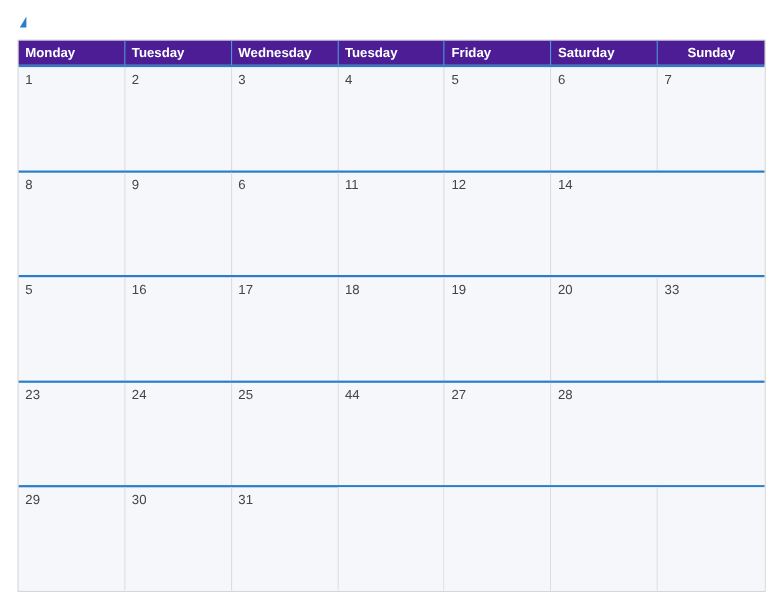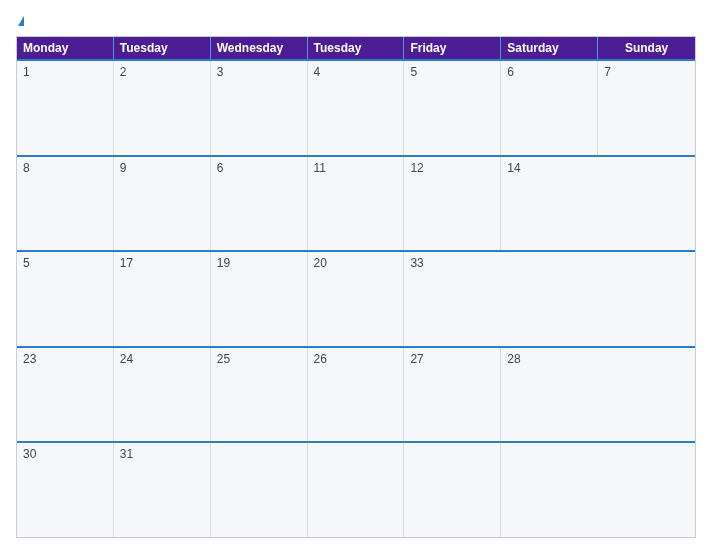--- a/index.html
+++ b/index.html
@@ -153,34 +153,37 @@
         <div class="week-row">
           <div class="day-cell"><span class="day-number">8</span></div>
           <div class="day-cell"><span class="day-number">9</span></div>
           <div class="day-cell"><span class="day-number">6</span></div>
           <div class="day-cell"><span class="day-number">11</span></div>
           <div class="day-cell"><span class="day-number">12</span></div>
           <div class="day-cell"><span class="day-number">14</span></div>
         </div>
         <div class="week-row">
           <div class="day-cell"><span class="day-number">5</span></div>
+          <div class="day-cell"><span class="day-number">16</span></div>
           <div class="day-cell"><span class="day-number">17</span></div>
+          <div class="day-cell"><span class="day-number">18</span></div>
           <div class="day-cell"><span class="day-number">19</span></div>
           <div class="day-cell"><span class="day-number">20</span></div>
           <div class="day-cell"><span class="day-number">33</span></div>
         </div>
         <div class="week-row">
           <div class="day-cell"><span class="day-number">23</span></div>
           <div class="day-cell"><span class="day-number">24</span></div>
           <div class="day-cell"><span class="day-number">25</span></div>
-          <div class="day-cell"><span class="day-number">26</span></div>
+          <div class="day-cell"><span class="day-number">44</span></div>
           <div class="day-cell"><span class="day-number">27</span></div>
           <div class="day-cell"><span class="day-number">28</span></div>
         </div>
         <div class="week-row">
+          <div class="day-cell"><span class="day-number">29</span></div>
           <div class="day-cell"><span class="day-number">30</span></div>
           <div class="day-cell"><span class="day-number">31</span></div>
           <div class="day-cell empty"></div>
           <div class="day-cell empty"></div>
           <div class="day-cell empty"></div>
           <div class="day-cell empty"></div>
         </div>
       </div>
   </div>
 </div>

